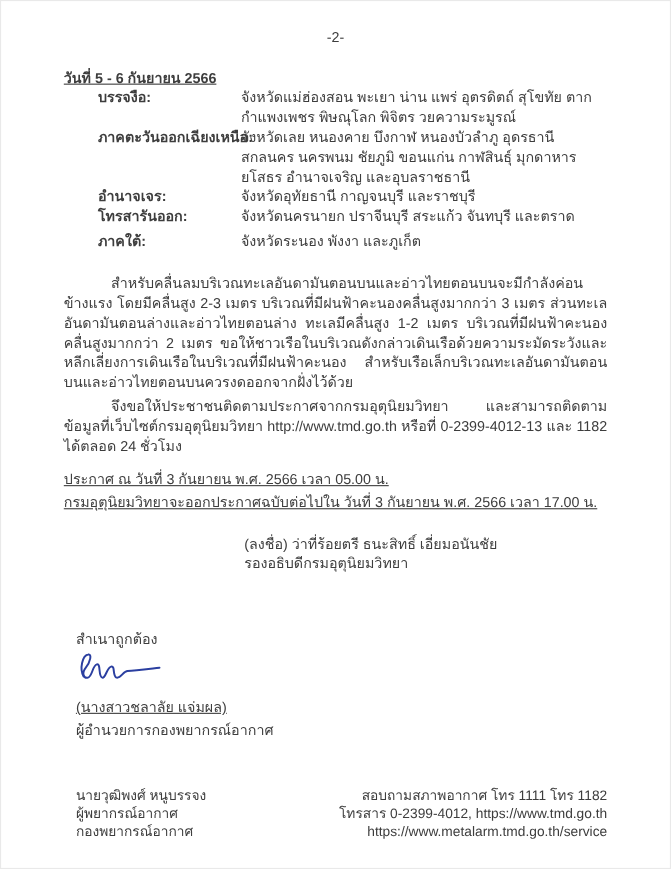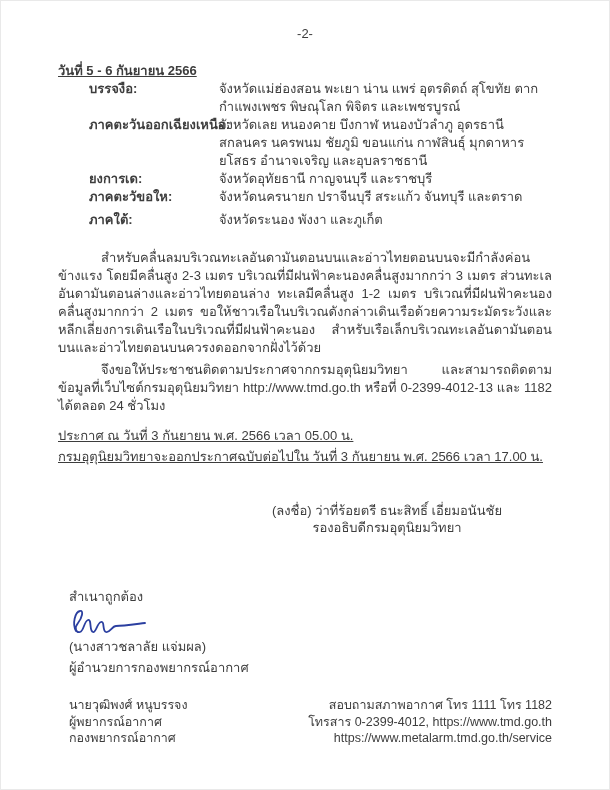--- a/index.html
+++ b/index.html
@@ -26,63 +26,63 @@
   .region-row { display:flex; margin-left:31px; }
   .region-row.gap-top { margin-top:5px; }
   .region-label { width:130px; flex:0 0 130px; font-weight:bold; white-space:nowrap; }
   .region-value { flex:1; }
   .para { margin-top:20px; text-align:justify; text-indent:43px; }
   .para.second { margin-top:4px; }
   .center-line { text-align:left;text-decoration:underline; }
   .issued-1 { margin-top:12px; }
   .issued-2 { margin-top:3px; }
   .signatory {
-    margin-top:36px;
+    margin-top:20px;
     margin-left:auto;
     width:330px;
-    text-align:center;
+    text-align:left;
     line-height:17px;
   }
   .certification { margin-top:52px; margin-left:11px; }
   .cert-sig { margin-top:2px; height:28px; }
-  .cert-name { margin-top:2px; }
+  .cert-name { margin-top:14px;text-decoration:underline; }
   .cert-title { margin-top:3px; }
   .footer {
     position:absolute;
-    left:68px; right:57px; top:696px;
+    left:68px; right:57px; top:714px;
     display:flex; justify-content:space-between;
     font-size:12.5px; line-height:16.5px;
   }
   .footer-right { text-align:right; }
 </style>
 </head>
 <body>
 
 <div class="page">
   <div class="content">
 
     <div class="page-number">-2-</div>
 
     <div class="date-heading">วันที่ 5 - 6 กันยายน 2566</div>
 
     <div class="regions">
       <div class="region-row">
         <div class="region-label">บรรจงือ:</div>
-        <div class="region-value">จังหวัดแม่ฮ่องสอน พะเยา น่าน แพร่ อุตรดิตถ์ สุโขทัย ตาก กำแพงเพชร พิษณุโลก พิจิตร และเพชรบูรณ์</div>
+        <div class="region-value">จังหวัดแม่ฮ่องสอน พะเยา น่าน แพร่ อุตรดิตถ์ สุโขทัย ตาก กำแพงเพชร พิษณุโลก พิจิตร วยความระมูรณ์</div>
       </div>
       <div class="region-row">
         <div class="region-label">ภาคตะวันออกเฉียงเหนือ:</div>
         <div class="region-value">จังหวัดเลย หนองคาย บึงกาฬ หนองบัวลำภู อุดรธานี สกลนคร นครพนม ชัยภูมิ ขอนแก่น กาฬสินธุ์ มุกดาหาร ยโสธร อำนาจเจริญ และอุบลราชธานี</div>
       </div>
       <div class="region-row">
-        <div class="region-label">ยงการเด:</div>
+        <div class="region-label">อำนาจเจร:</div>
         <div class="region-value">จังหวัดอุทัยธานี กาญจนบุรี และราชบุรี</div>
       </div>
       <div class="region-row">
-        <div class="region-label">ภาคตะวัขอให:</div>
+        <div class="region-label">โทรสารันออก:</div>
         <div class="region-value">จังหวัดนครนายก ปราจีนบุรี สระแก้ว จันทบุรี และตราด</div>
       </div>
       <div class="region-row gap-top">
         <div class="region-label">ภาคใต้:</div>
         <div class="region-value">จังหวัดระนอง พังงา และภูเก็ต</div>
       </div>
     </div>
 
     <div class="para">สำหรับคลื่นลมบริเวณทะเลอันดามันตอนบนและอ่าวไทยตอนบนจะมีกำลังค่อนข้างแรง โดยมีคลื่นสูง 2-3 เมตร บริเวณที่มีฝนฟ้าคะนองคลื่นสูงมากกว่า 3 เมตร ส่วนทะเลอันดามันตอนล่างและอ่าวไทยตอนล่าง ทะเลมีคลื่นสูง 1-2 เมตร บริเวณที่มีฝนฟ้าคะนองคลื่นสูงมากกว่า 2 เมตร ขอให้ชาวเรือในบริเวณดังกล่าวเดินเรือด้วยความระมัดระวังและหลีกเลี่ยงการเดินเรือในบริเวณที่มีฝนฟ้าคะนอง สำหรับเรือเล็กบริเวณทะเลอันดามันตอนบนและอ่าวไทยตอนบนควรงดออกจากฝั่งไว้ด้วย</div>
 

